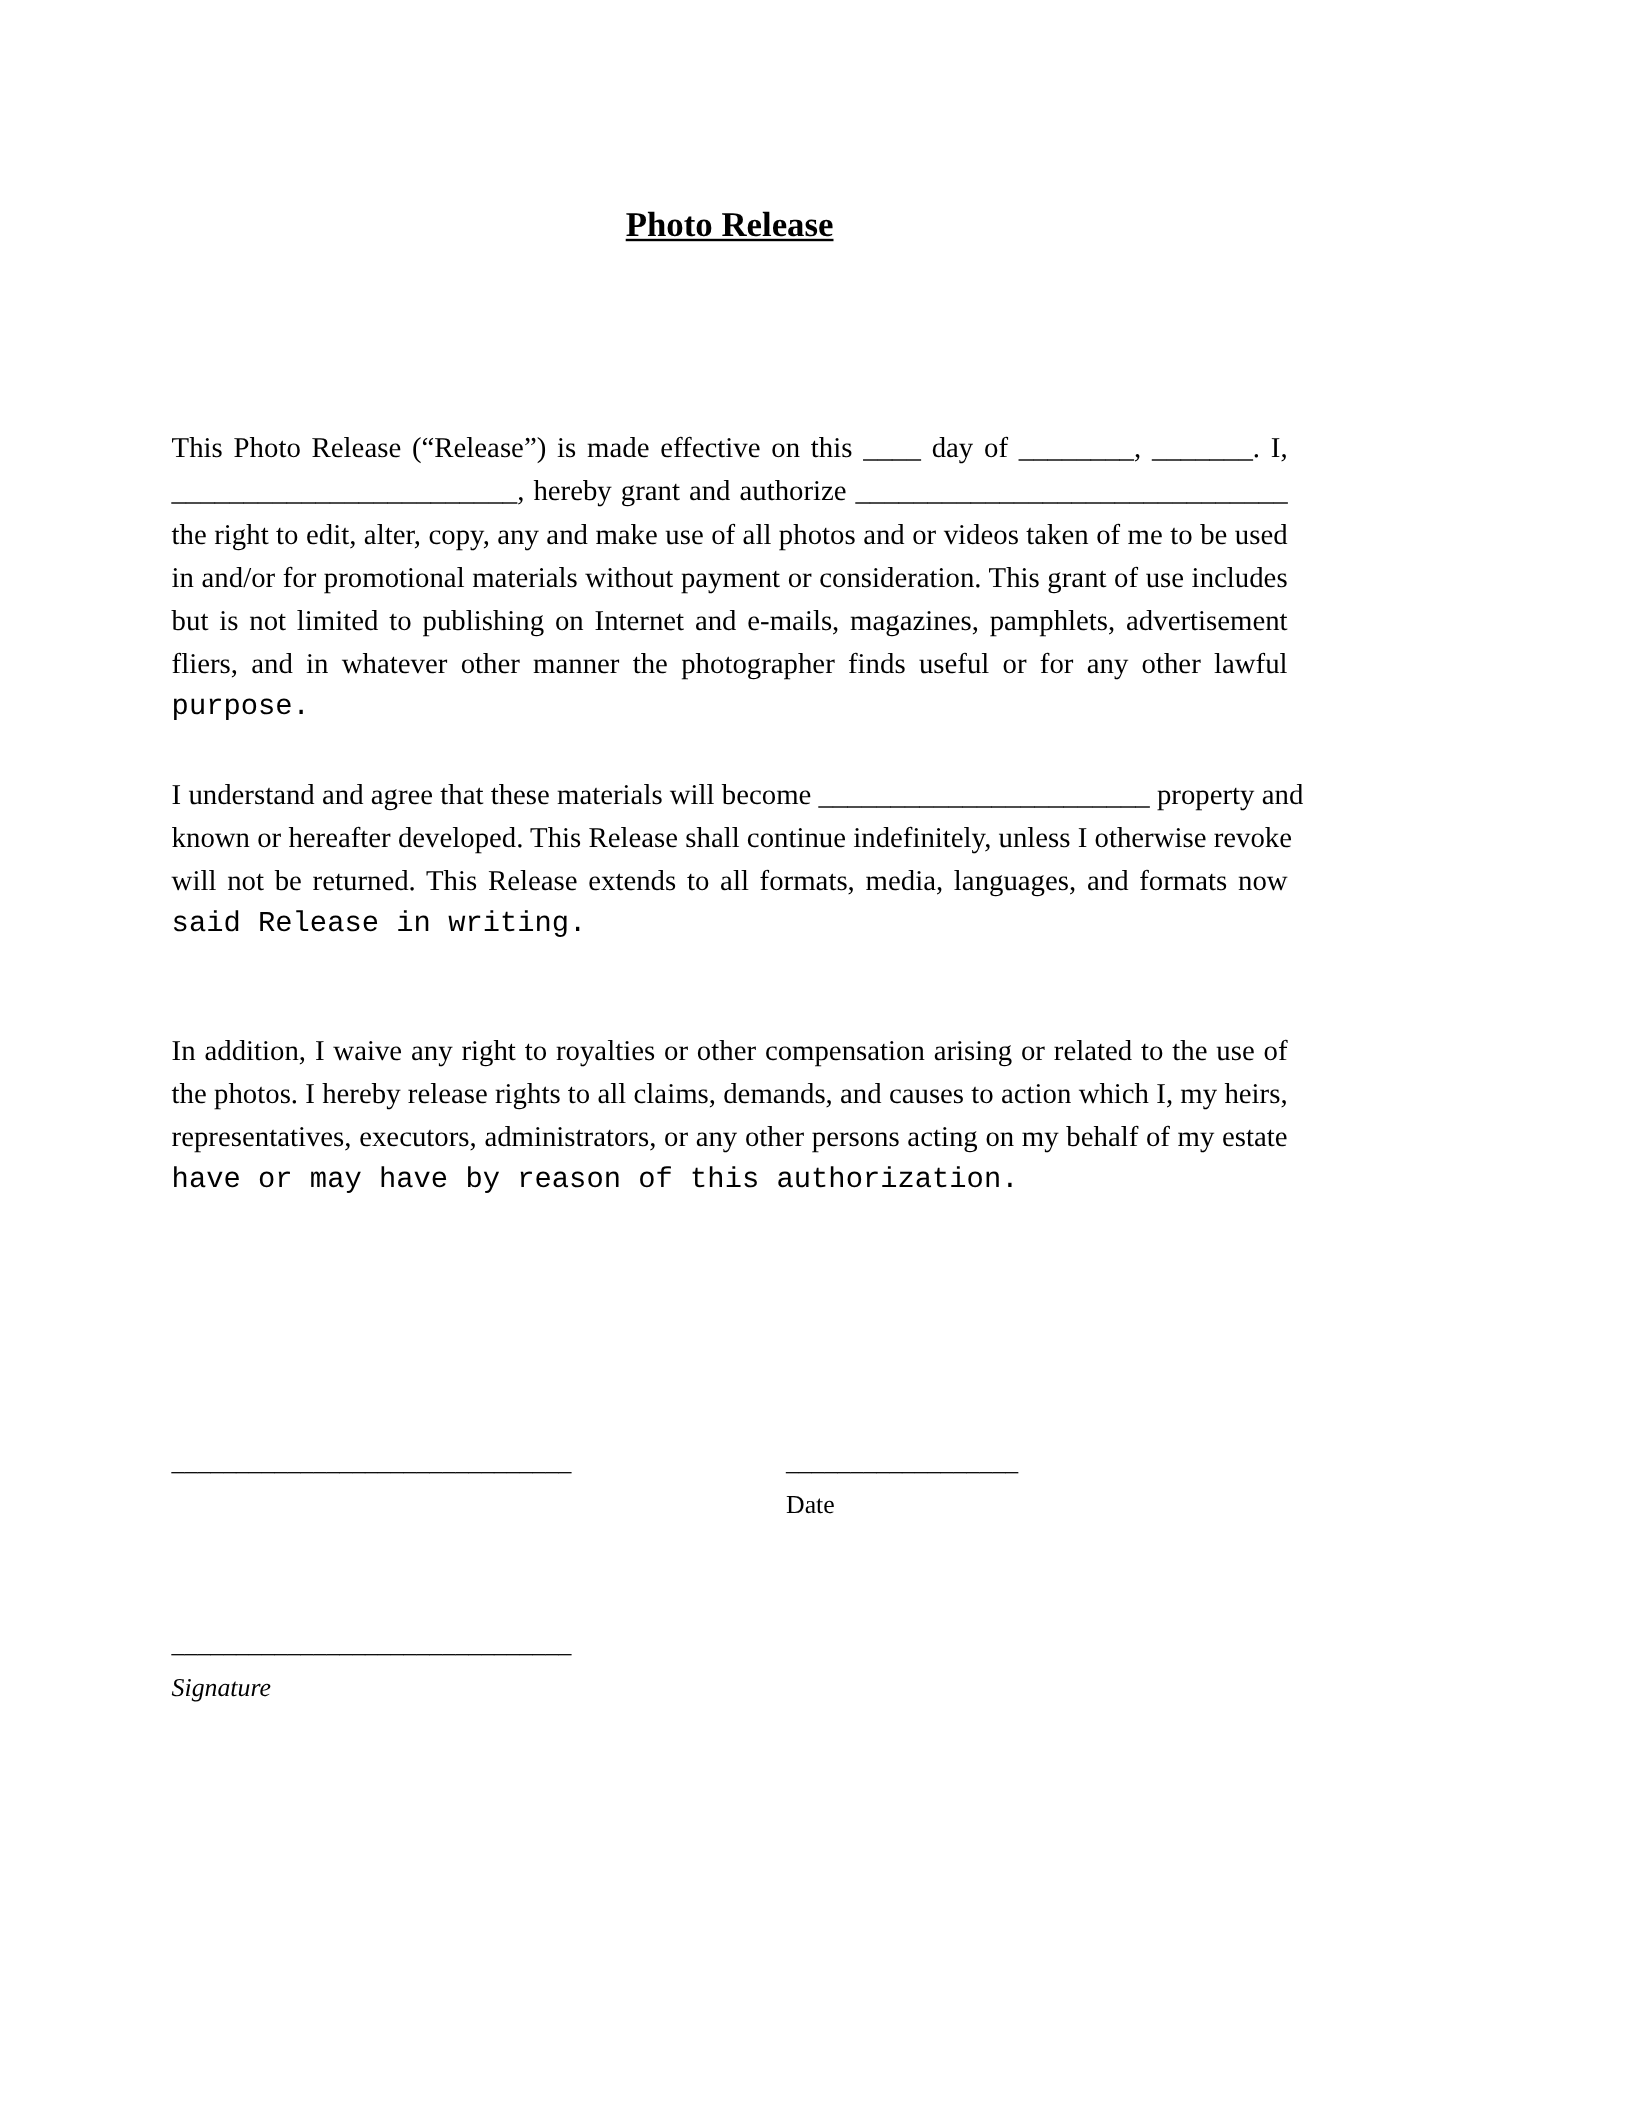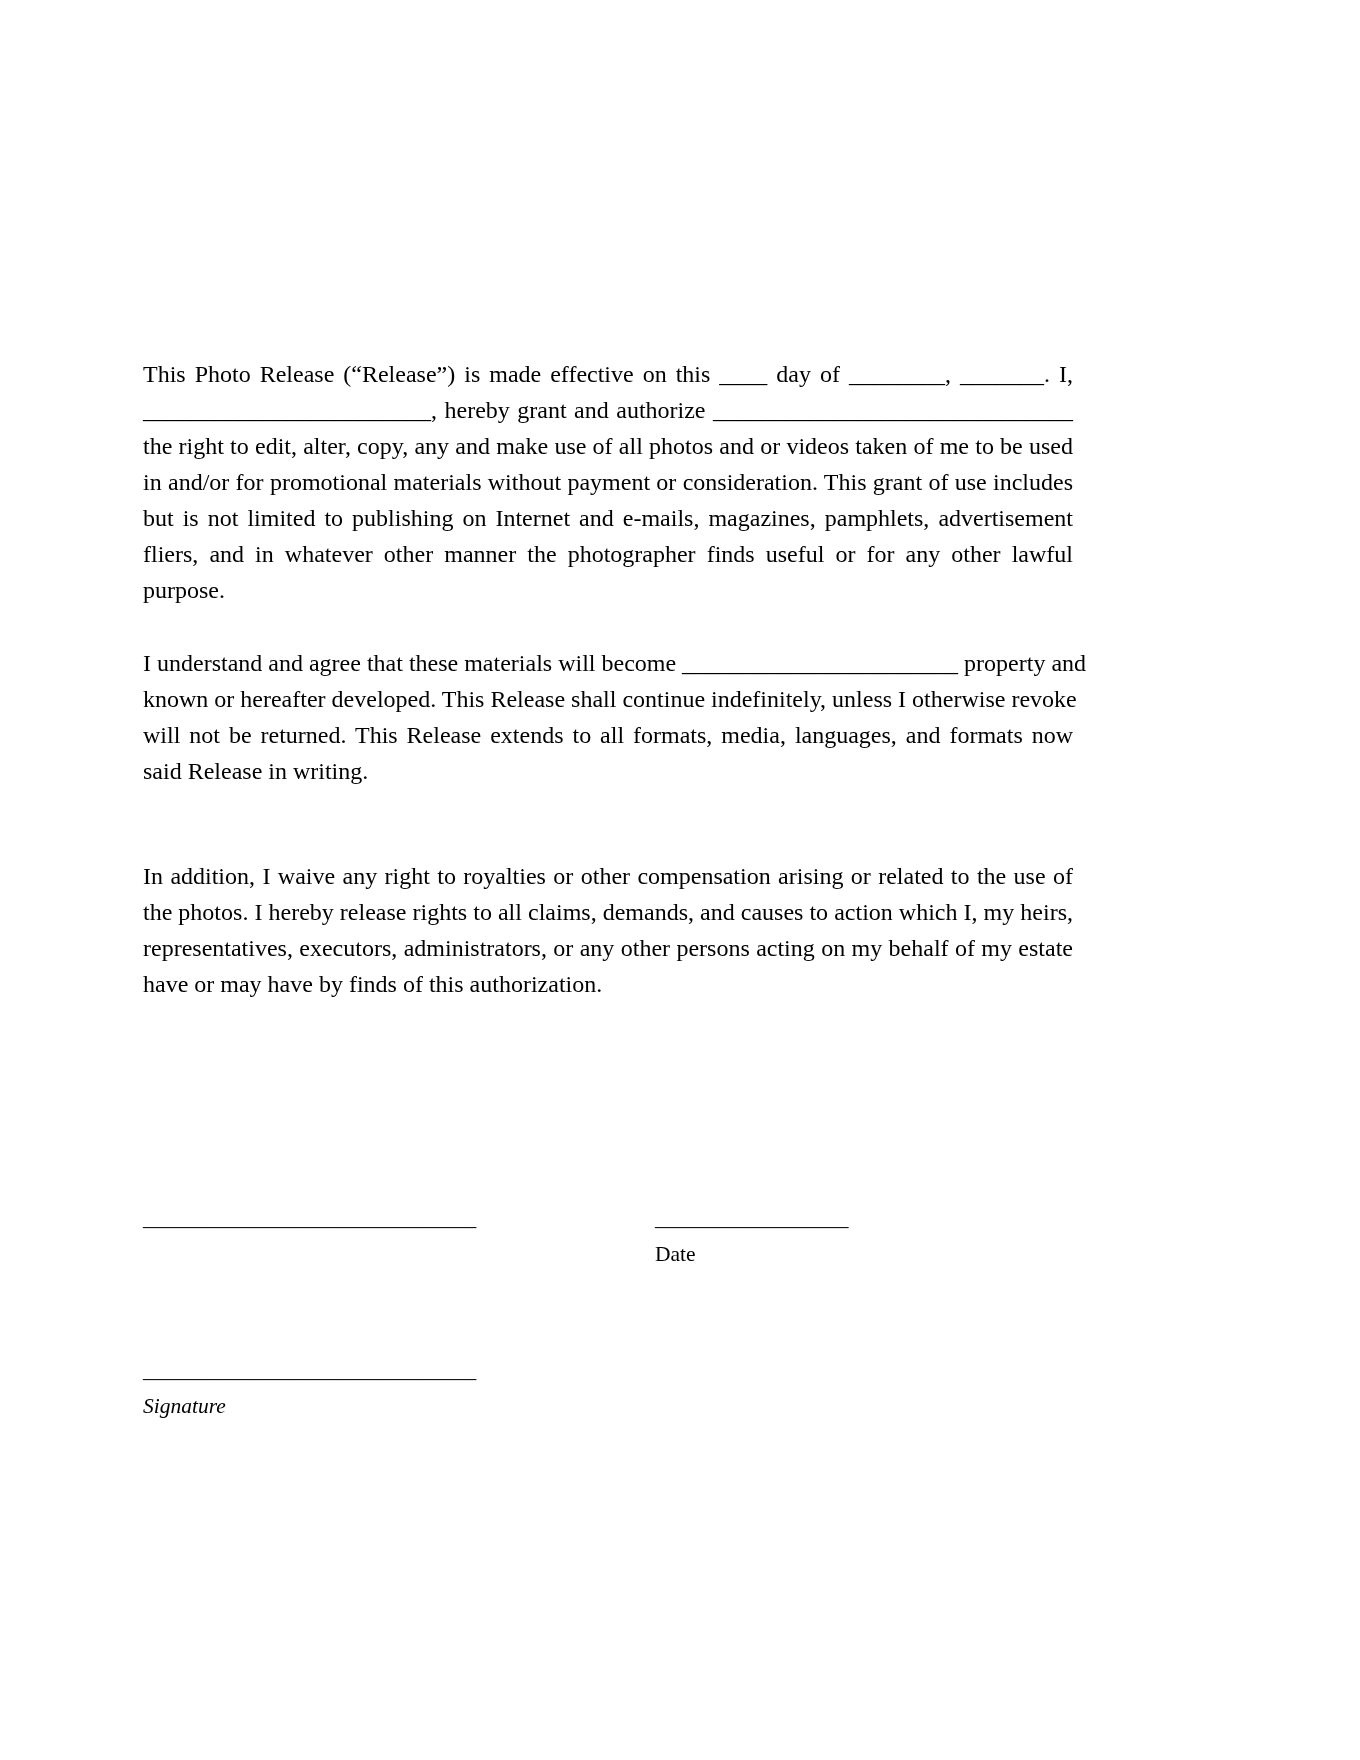--- a/index.html
+++ b/index.html
@@ -36,40 +36,42 @@
   .para-2 { top: 645px; }
   .para-3 { top: 818px; margin-top: 40px; }
   .line {
     text-align: justify;
     text-align-last: justify;
     white-space: nowrap;
   }
   .line.last {
     text-align: center;
     text-align-last: left;
+    font-family: Liberation Mono, monospace;
   }
   .sig-block {
     position: absolute;
     left: 143px;
     width: 930px;
     font-size: 21.5px;
     line-height: 36px;
   }
   .sig-1 { top: 1200px; }
   .sig-2 { top: 1352px; }
   .sig-cell-left { position: absolute; left: 0; top: 0; font-style: italic; }
   .sig-cell-right { position: absolute; left: 512px; top: 0; }
   .sig-rule { letter-spacing: 0; }
   .sig-label { }
 </style>
 </head>
 <body>
 
 <div class="page">
 
+  <h1 class="doc-title"><span class="title-text">Photo Release</span></h1>
 
   <div class="para para-1">
     <div class="line">This Photo Release (“Release”) is made effective on this ____ day of ________, _______. I,</div>
     <div class="line">________________________, hereby grant and authorize ______________________________</div>
     <div class="line">the right to edit, alter, copy, any and make use of all photos and or videos taken of me to be used</div>
     <div class="line">in and/or for promotional materials without payment or consideration. This grant of use includes</div>
     <div class="line">but is not limited to publishing on Internet and e-mails, magazines, pamphlets, advertisement</div>
     <div class="line">fliers, and in whatever other manner the photographer finds useful or for any other lawful</div>
     <div class="line last">purpose.</div>
   </div>
@@ -78,21 +80,21 @@
     <div class="line">I understand and agree that these materials will become _______________________ property and</div>
     <div class="line">known or hereafter developed. This Release shall continue indefinitely, unless I otherwise revoke</div>
     <div class="line">will not be returned. This Release extends to all formats, media, languages, and formats now</div>
     <div class="line last">said Release in writing.</div>
   </div>
 
   <div class="para para-3">
     <div class="line">In addition, I waive any right to royalties or other compensation arising or related to the use of</div>
     <div class="line">the photos. I hereby release rights to all claims, demands, and causes to action which I, my heirs,</div>
     <div class="line">representatives, executors, administrators, or any other persons acting on my behalf of my estate</div>
-    <div class="line last">have or may have by finds of this authorization.</div>
+    <div class="line last">have or may have by reason of this authorization.</div>
   </div>
 
   <div class="sig-block sig-1">
     <div class="sig-cell-left">
       <div class="sig-rule">_______________________________</div>
     </div>
     <div class="sig-cell-right">
       <div class="sig-rule">__________________</div>
       <div class="sig-label">Date</div>
     </div>

